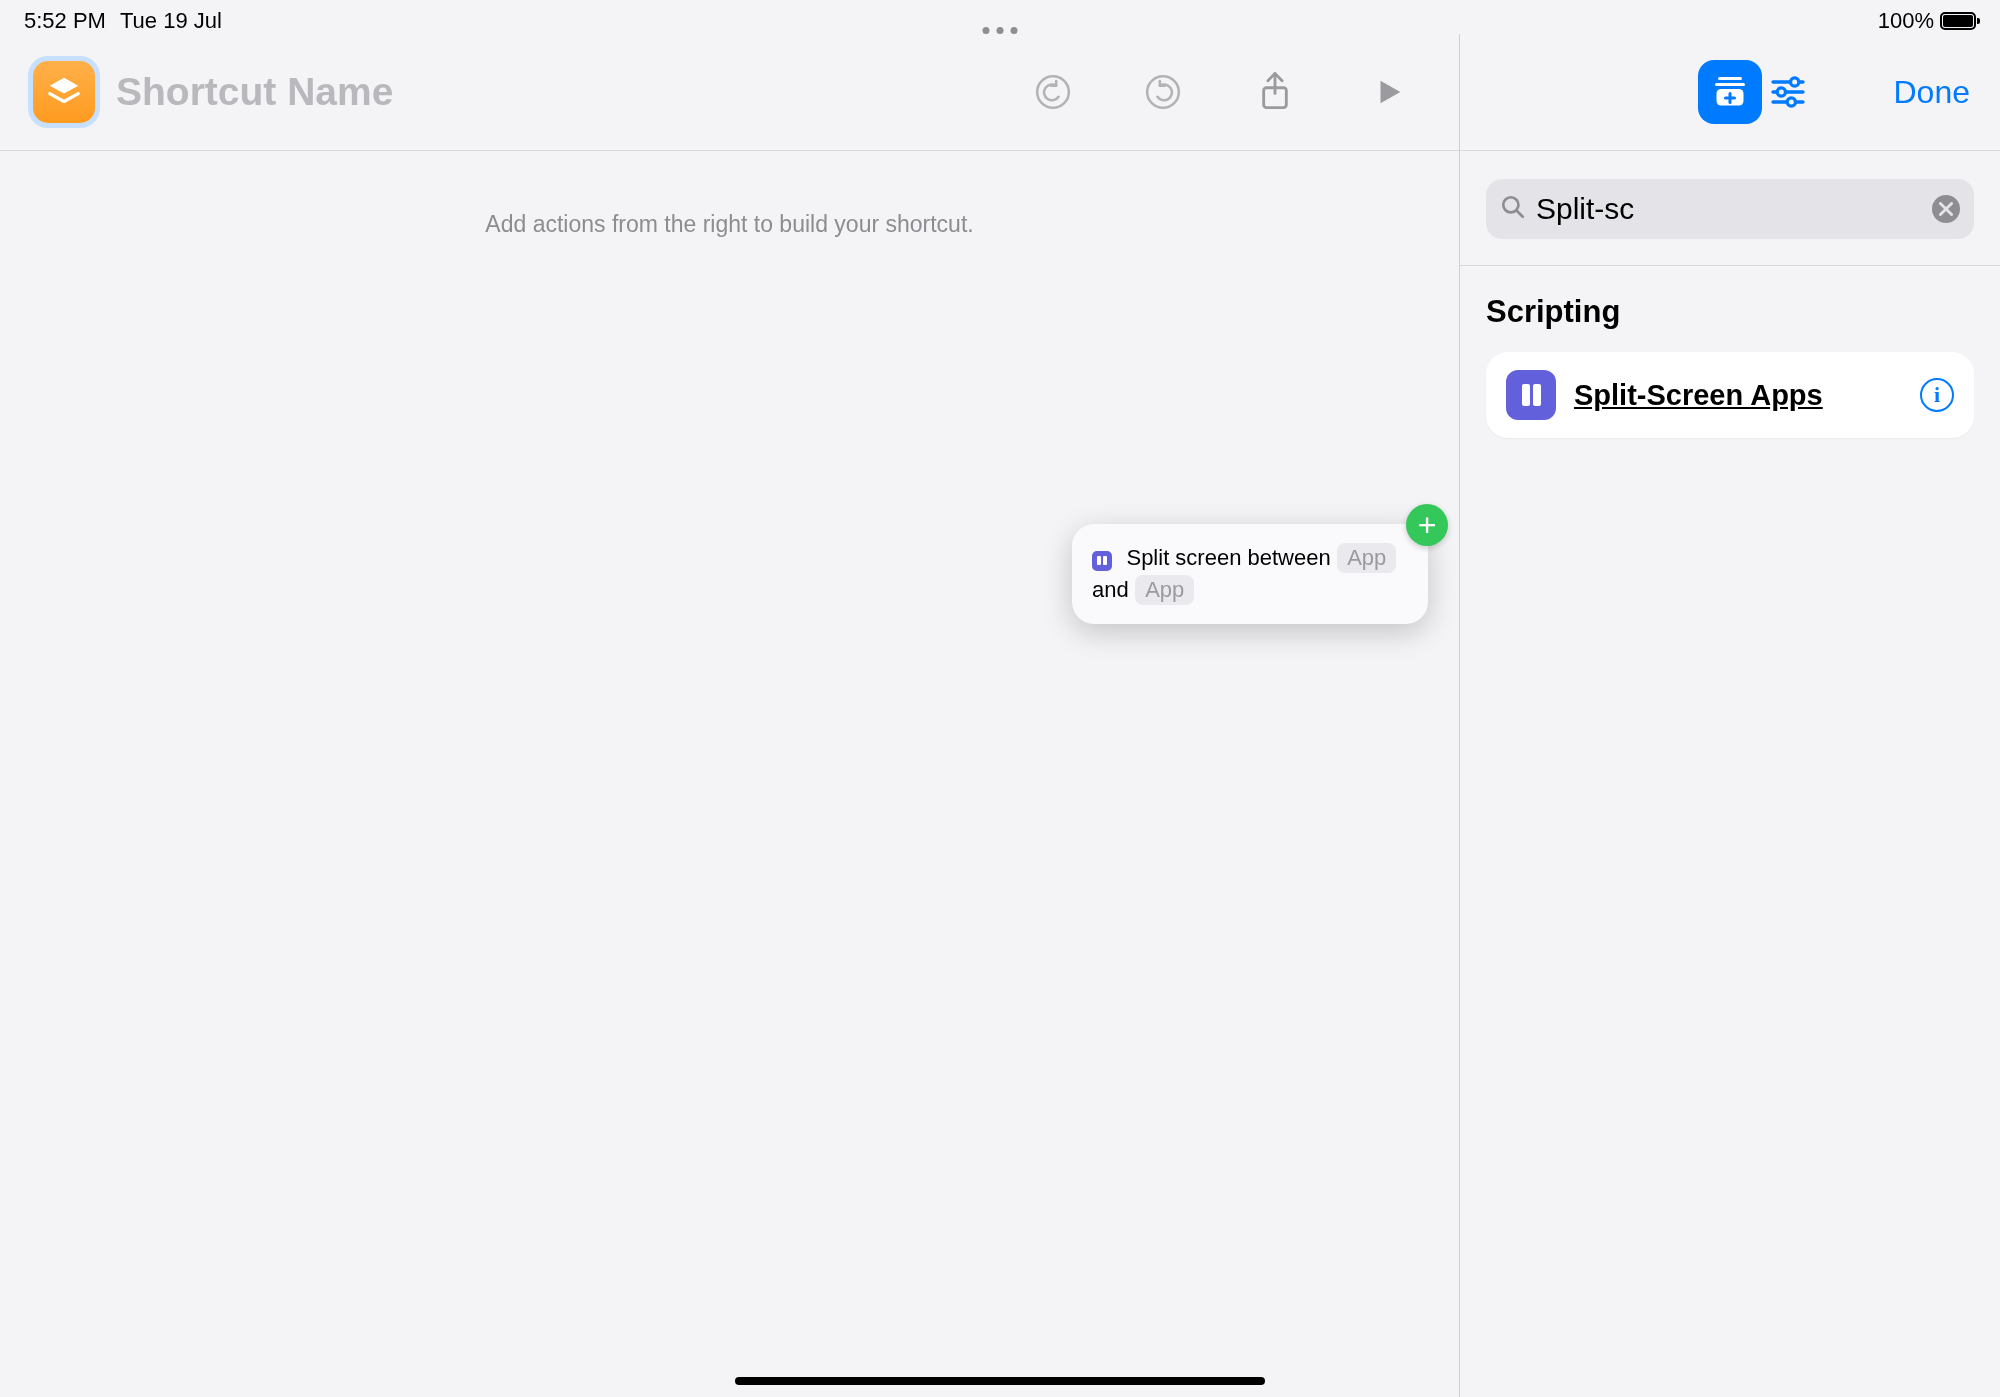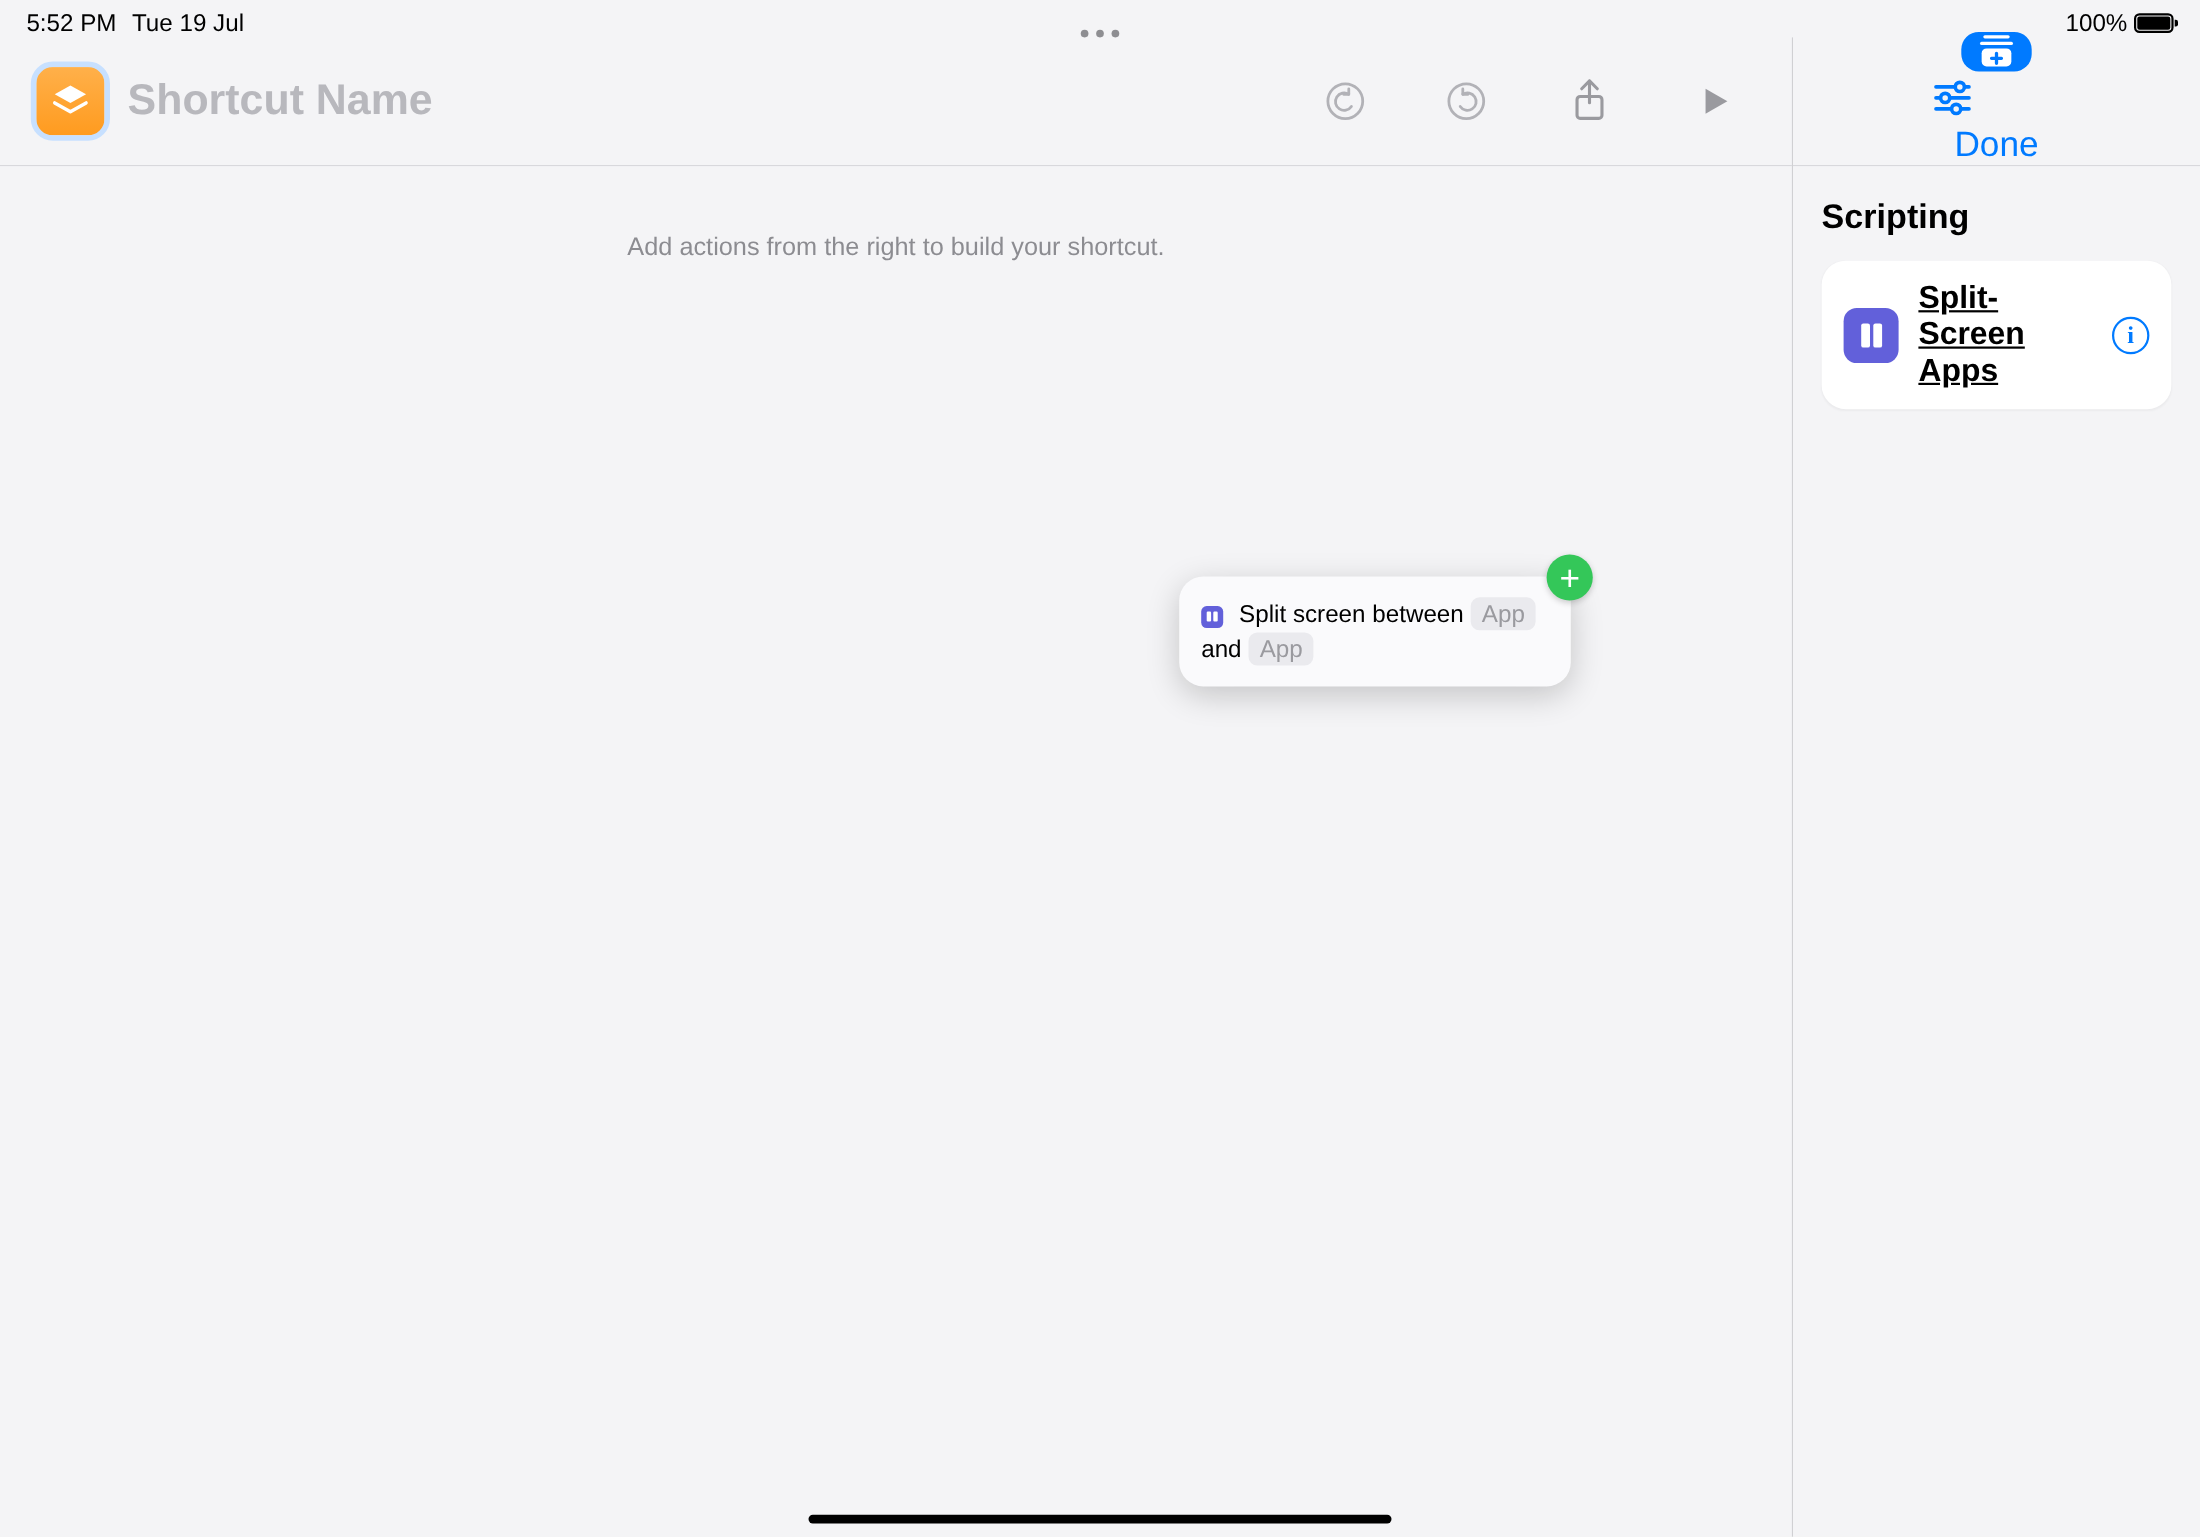--- a/index.html
+++ b/index.html
@@ -38,21 +38,21 @@
   
   .action-card { position:absolute; left:1072px; top:373px; width:356px; background:#fafafc; border-radius:22px; box-shadow:0 8px 30px rgba(0,0,0,0.20); padding:18px 20px 18px 20px; }
   .action-card .line { font-size:22px; line-height:32px; color:#000; display:inline; }
   .mini-icon { display:inline-flex; width:20px; height:20px; border-radius:5px; background:#6260da; margin-right:10px; vertical-align:middle; align-items:center; justify-content:center;}
   .mini-icon span{display:flex; gap:2px;}
   .mini-icon i{width:4px; height:9px; background:#fff; border-radius:1px;}
   .token { display:inline-block; background:#eaeaee; color:#9a9a9f; border-radius:8px; padding:0 10px; margin:0 2px; font-size:22px; line-height:30px;}
   .plus-badge { position:absolute; right:-20px; top:-20px; width:42px; height:42px; border-radius:50%; background:#34c759; display:flex; align-items:center; justify-content:center; color:#fff; font-size:32px; font-weight:300; box-shadow:0 2px 6px rgba(0,0,0,0.2);}
 
   
-  .side-header { height:117px; display:flex; align-items:center; justify-content:flex-end; gap:4px; padding:0 30px; border-bottom:1px solid #d8d8dc;flex-direction:column;}
+  .side-header { height:117px; display:flex; align-items:center; justify-content:flex-end; gap:4px; padding:0 30px; border-bottom:1px solid #d8d8dc;}
   .library-btn { width:64px; height:64px; border-radius:16px; background:#007aff; display:flex; align-items:center; justify-content:center; }
   .settings-btn { width:44px; height:44px; display:flex; align-items:center; justify-content:center; color:#007aff; margin-right:80px;}
   .done-btn { font-size:32px; font-weight:500; color:#007aff; background:none; border:none; cursor:pointer;}
 
   
   .search-wrap { padding:28px 26px 26px 26px; border-bottom:1px solid #d8d8dc;}
   .search { display:flex; align-items:center; height:60px; background:#e4e4e8; border-radius:16px; padding:0 14px; gap:10px;}
   .search input { flex:1; border:none; background:transparent; outline:none; font-size:30px; color:#000; }
   .search-clear { width:28px; height:28px; border-radius:50%; background:#8e8e92; display:flex; align-items:center; justify-content:center; color:#e4e4e8; font-size:18px; cursor:pointer;}
   .search-icon { color:#8e8e92; }
@@ -169,20 +169,37 @@
             <circle cx="16" cy="6" r="2.5" fill="#f4f4f6"></circle>
             <line x1="3" y1="12" x2="21" y2="12"></line>
             <circle cx="8" cy="12" r="2.5" fill="#f4f4f6"></circle>
             <line x1="3" y1="18" x2="21" y2="18"></line>
             <circle cx="14" cy="18" r="2.5" fill="#f4f4f6"></circle>
           </svg>
       </div>
       <button class="done-btn">Done</button>
     </div>
 
+    <div class="search-wrap">
+      <div class="search">
+        <span class="search-icon">
+          <svg width="26" height="26" viewBox="0 0 24 24" fill="none" stroke="#8e8e92" stroke-width="2.5" stroke-linecap="round">
+              <circle cx="10" cy="10" r="7"></circle>
+              <line x1="15" y1="15" x2="21" y2="21"></line>
+            </svg>
+        </span>
+        <input value="Split-sc" style="">
+        <span class="search-clear">
+          <svg width="14" height="14" viewBox="0 0 10 10" stroke="#e4e4e8" stroke-width="2" stroke-linecap="round">
+              <line x1="1" y1="1" x2="9" y2="9"></line>
+              <line x1="9" y1="1" x2="1" y2="9"></line>
+            </svg>
+        </span>
+      </div>
+    </div>
 
     <div class="results">
       <div class="section-title">Scripting</div>
       <div class="result-card">
         <div class="result-icon">
             <span>
               <i></i>
               <i></i>
             </span>
           </div>

